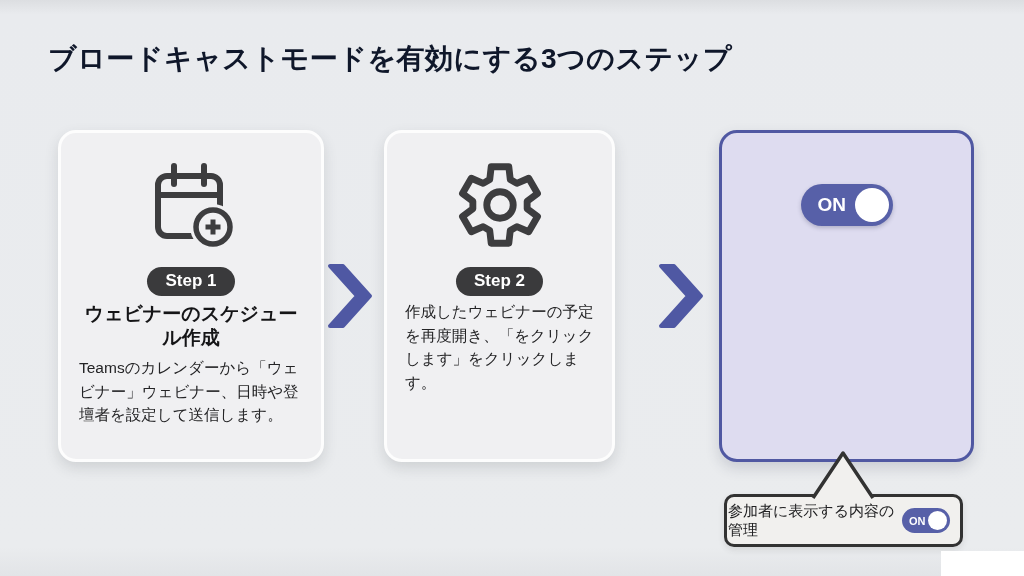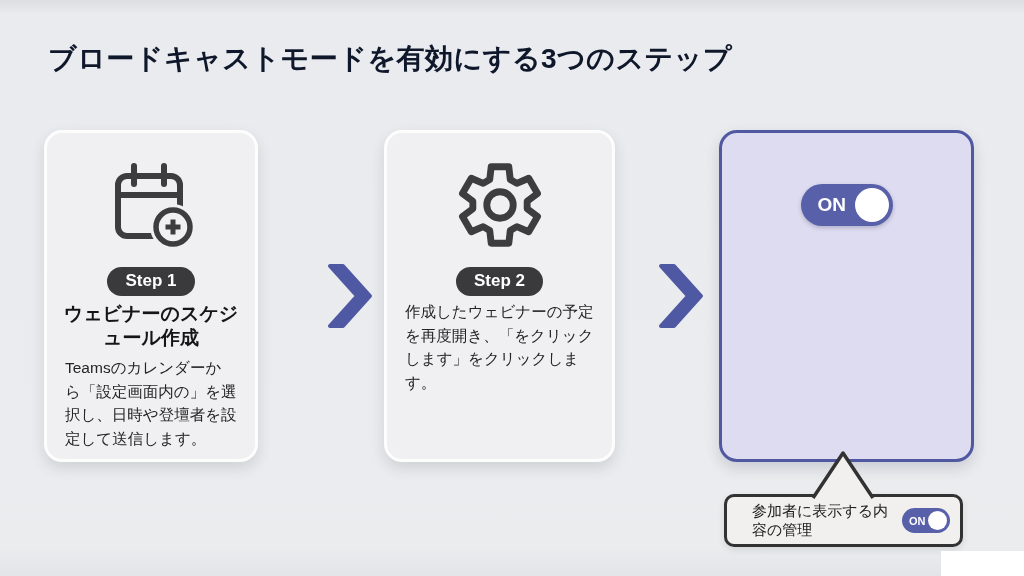--- a/index.html
+++ b/index.html
@@ -16,21 +16,21 @@
   .card {
     position:absolute; top:130px; height:332px;
     background:#f0f0f2; border:3px solid #fdfdfd; border-radius:18px;
     box-shadow:0 6px 14px rgba(55,60,70,.15);
     padding:10px 14px 10px 14px;
   }
   .card.highlight {
     background:#dedcf0; border:3px solid #5058a2;
     box-shadow:0 6px 14px rgba(55,60,90,.18);
   }
-  .card-1 { left:44px;  width:214px; }
+  .card-1 { left:58px;  width:266px; }
   .card-2 { left:384px; width:231px; }
   .card-3 { left:719px; width:255px; }
   .icon-area { height:108px; margin-top:8px; display:flex; justify-content:center; align-items:center; }
   .badge-row { text-align:center; margin-top:8px; height:30px; }
   .badge {
     display:inline-block; background:#3a3a3c; color:#fff;
     font-size:17px; font-weight:700; padding:4px 18px 5px 18px; border-radius:16px;
   }
   .heading {
     min-height:54px; display:flex; align-items:center; justify-content:center;
@@ -50,21 +50,21 @@
     box-shadow:0 2px 4px rgba(40,44,80,.25);
   }
   .toggle-big .t-label { color:#fff; font-weight:700; font-size:19px; margin-left:17px; }
   .toggle-big .t-knob {
     position:absolute; right:4px; top:4px; width:34px; height:34px;
     border-radius:50%; background:#fff;
   }
   .callout {
     position:absolute; left:724px; top:494px; width:239px; height:53px;
     background:#f1f0ee; border:3px solid #323232; border-radius:10px;
-    display:flex; align-items:center; padding:0 10px 0 25px;
+    display:flex; align-items:center; padding:0 10px 0 1px;
     box-shadow:0 3px 6px rgba(60,60,60,.12);
   }
   .callout-label { font-size:15px; font-weight:500; color:#202022; flex:1; }
   .toggle-small {
     width:48px; height:25px; border-radius:13px; background:#5760a8;
     position:relative; display:flex; align-items:center; flex:none;
   }
   .toggle-small .t-label { color:#fff; font-weight:700; font-size:11px; margin-left:7px; }
   .toggle-small .t-knob {
     position:absolute; right:3px; top:3px; width:19px; height:19px;
@@ -90,21 +90,21 @@
       <circle cx="72" cy="72" r="23" fill="#f0f0f2"></circle>
       <circle cx="72" cy="72" r="17" fill="#f0f0f2" stroke="#3d3d3f" stroke-width="5.5"></circle>
       <line x1="64.5" y1="72" x2="79.5" y2="72" stroke="#3d3d3f" stroke-width="5"></line>
       <line x1="72" y1="64.5" x2="72" y2="79.5" stroke="#3d3d3f" stroke-width="5"></line>
     </svg>
   </div>
   <div class="badge-row">
     <span class="badge">Step 1</span>
   </div>
   <div class="heading">ウェビナーのスケジュール作成</div>
-  <div class="body-text">Teamsのカレンダーから「設定画面内の」を選択し、日時や登壇者を設定して送信します。</div>
+  <div class="body-text">Teamsのカレンダーから「ウェビナー」ウェビナー、日時や登壇者を設定して送信します。</div>
 </div>
 
 <svg class="chevron chevron-1" viewBox="0 0 46 66">
   <path d="M3,3 L16,3 L43,33 L16,63 L3,63 L30,33 Z" fill="#4f58a3" stroke="#4f58a3" stroke-width="4" stroke-linejoin="round"></path>
 </svg>
 
 <div class="card card-2">
   <div class="icon-area">
     <svg width="98" height="98" viewBox="0 0 100 100">
       <path d="M39.5,24 L41,11 L59,11 L60.5,24 L67.2,27.9 L79.3,22.7 L88.3,38.3 L77.7,46.1 L77.7,53.9 L88.3,61.7 L79.3,77.3 L67.2,72.1 L60.5,76 L59,89 L41,89 L39.5,76 L32.8,72.1 L20.7,77.3 L11.7,61.7 L22.3,53.9 L22.3,46.1 L11.7,38.3 L20.7,22.7 L32.8,27.9 Z" fill="none" stroke="#3d3d3f" stroke-width="7" stroke-linejoin="round"></path>

